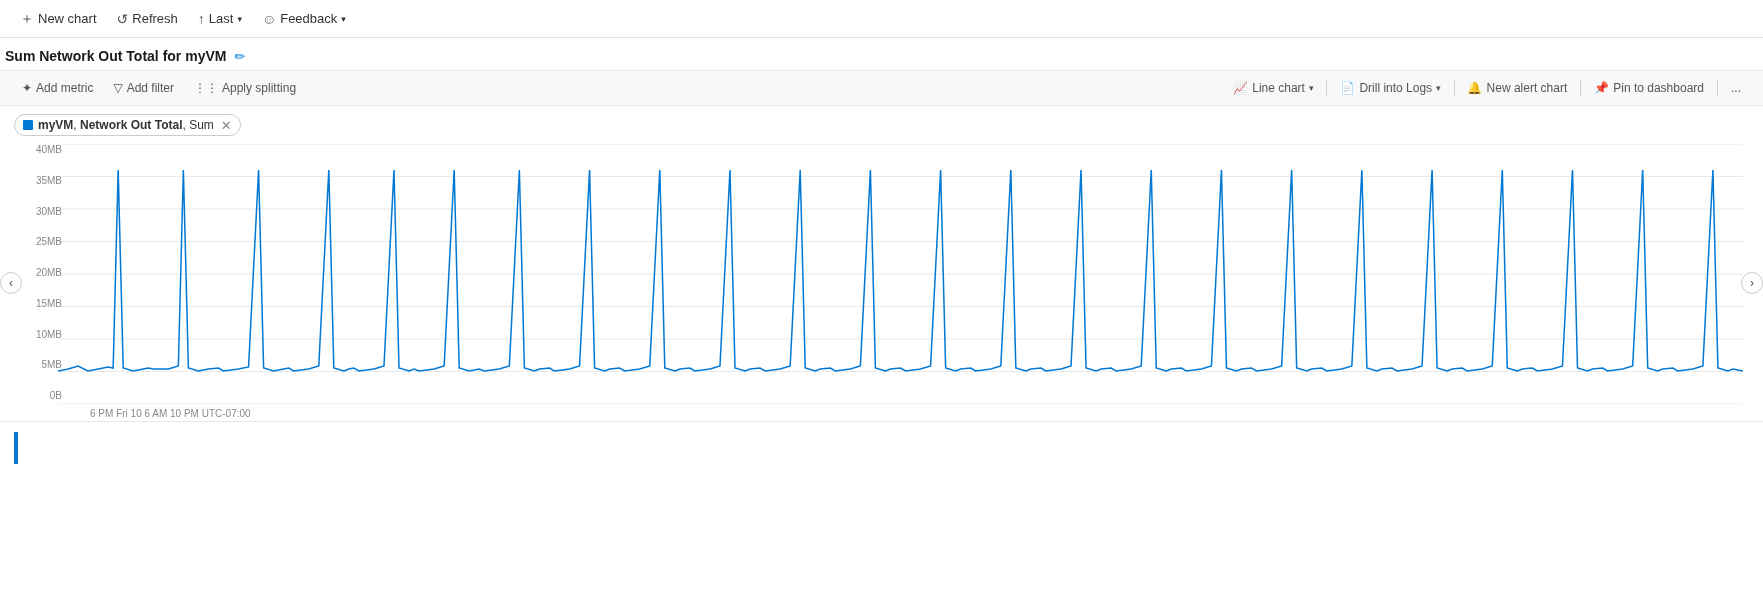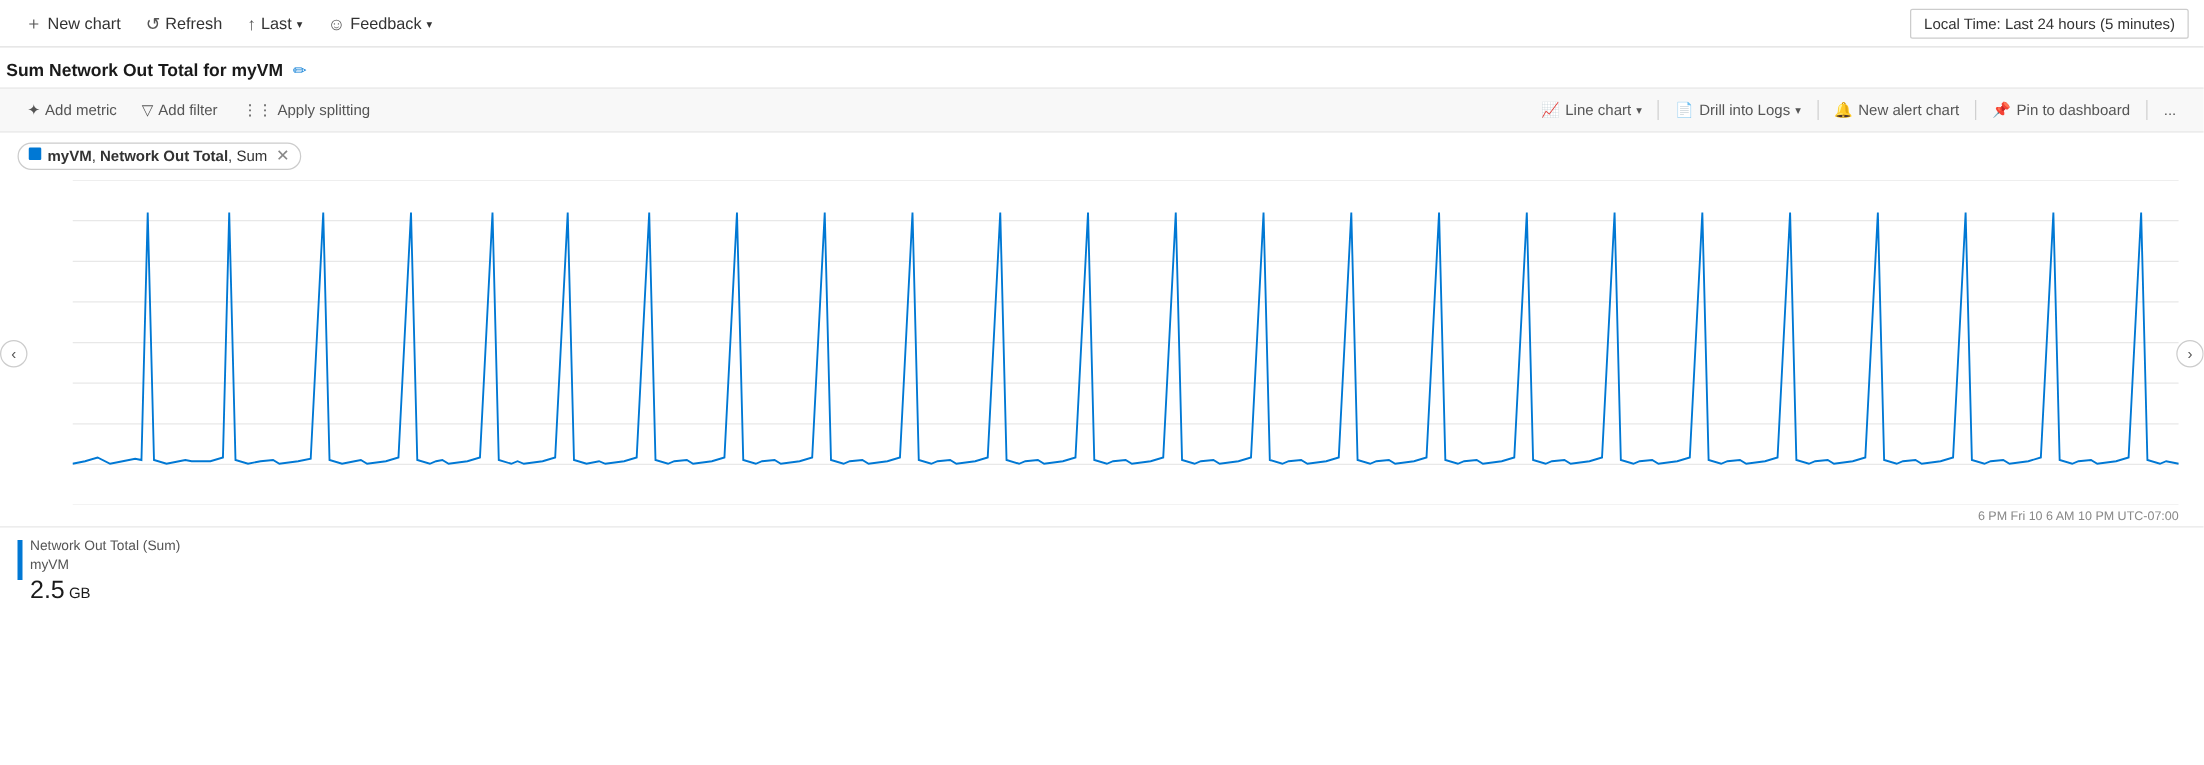--- a/index.html
+++ b/index.html
@@ -49,21 +49,21 @@
     }
     .metric-btn .btn-icon { font-size: 12px; }
     .metric-btn-separator { width: 1px; height: 16px; background: #d0d0d0; margin: 0 3px; }
 
     
     .metric-pills-area {
       padding: 8px 14px;
       display: flex; align-items: center; gap: 6px;
     }
     .metric-pill {
-      display: flex; align-items: flex-start; gap: 5px;
+      display: flex; align-items: center; gap: 5px;
       border: 1px solid #ccc; border-radius: 12px; padding: 3px 8px;
       font-size: 12px; background: #fff;
     }
     .metric-pill-square {
       width: 10px; height: 10px; background: #0078d4; border-radius: 1px; flex-shrink: 0;
     }
     .metric-pill-close {
       cursor: pointer; color: #888; font-size: 13px; line-height: 1;
       margin-left: 2px;
     }
@@ -116,25 +116,20 @@
     </button>
     <button class="toolbar-btn">
       <span class="icon">↑</span>
       <span>Last</span>
       <span class="dropdown-arrow">▾</span>
     </button>
     <button class="toolbar-btn">
       <span class="icon">☺</span>
       <span>Feedback</span>
       <span class="dropdown-arrow">▾</span>
-    </button>
-  </div>
-  <div class="top-toolbar-right">
-    <button class="time-range-btn">
-      <span>Local Time: Last 24 hours (5 minutes)</span>
     </button>
   </div>
 </div>
 
 <div class="chart-title-area">
   <span class="chart-title">Sum Network Out Total for myVM</span>
   <span class="edit-icon">✏</span>
 </div>
 
 <div class="metric-toolbar">
@@ -192,20 +187,31 @@
     <span class="metric-pill-close">✕</span>
   </div>
 </div>
 
 <div class="chart-wrapper">
   <button class="side-arrow side-arrow-left">‹</button>
   <button class="side-arrow side-arrow-right">›</button>
 
   <div style="position:relative; padding-left: 42px; padding-right: 4px;">
 
+    <div style="position:absolute; left:14px; top:0; bottom:20px; width:32px; display:flex; flex-direction:column; justify-content:space-between; font-size:10px; color:#888; align-items:flex-end;">
+      <span>40MB</span>
+      <span>35MB</span>
+      <span>30MB</span>
+      <span>25MB</span>
+      <span>20MB</span>
+      <span>15MB</span>
+      <span>10MB</span>
+      <span>5MB</span>
+      <span>0B</span>
+    </div>
 
     <svg viewBox="0 0 1680 260" preserveAspectRatio="none" style="width:100%; height:260px; display:block;">
 
       <line x1="0" y1="0" x2="1680" y2="0" stroke="#e8e8e8" stroke-width="1"></line>
       <line x1="0" y1="32.5" x2="1680" y2="32.5" stroke="#e8e8e8" stroke-width="1"></line>
       <line x1="0" y1="65" x2="1680" y2="65" stroke="#e8e8e8" stroke-width="1"></line>
       <line x1="0" y1="97.5" x2="1680" y2="97.5" stroke="#e8e8e8" stroke-width="1"></line>
       <line x1="0" y1="130" x2="1680" y2="130" stroke="#e8e8e8" stroke-width="1"></line>
       <line x1="0" y1="162.5" x2="1680" y2="162.5" stroke="#e8e8e8" stroke-width="1"></line>
       <line x1="0" y1="195" x2="1680" y2="195" stroke="#e8e8e8" stroke-width="1"></line>
@@ -233,39 +239,31 @@
           1210,225 1220,222 1230,26 1235,224 1245,227 1250,225 1260,224 1265,227
           1280,225 1290,222 1300,26 1305,224 1315,227 1320,225 1330,224 1335,227
           1350,225 1360,222 1370,26 1375,224 1385,227 1390,225 1400,224 1405,227
           1420,225 1430,222 1440,26 1445,224 1455,227 1460,225 1470,224 1475,227
           1490,225 1500,222 1510,26 1515,224 1525,227 1530,225 1540,224 1545,227
           1560,225 1570,222 1580,26 1585,224 1595,227 1600,225 1610,224 1615,227
           1630,225 1640,222 1650,26 1655,224 1665,227 1670,225 1680,227
         "></polyline>
     </svg>
 
-    <div style="display:flex; justify-content:flex-end; font-size:10px; color:#888; padding: 2px 0; margin-top:2px;margin-left:32px;">
+    <div style="display:flex; justify-content:flex-start; font-size:10px; color:#888; padding: 2px 0; margin-top:2px;margin-left:32px;">
       <span>6 PM</span>
       <span>&nbsp;</span>
       <span>Fri 10</span>
       <span>&nbsp;</span>
       <span>6 AM</span>
       <span>&nbsp;</span>
       <span>10 PM</span>
       <span>&nbsp;</span>
       <span>UTC-07:00</span>
     </div>
   </div>
 </div>
 
 <div class="legend-area">
   <div class="legend-item">
     <div class="legend-color-bar"></div>
-    <div>
-      <div class="legend-text">Network Out Total (Sum)</div>
-      <div class="legend-text">myVM</div>
-      <div>
-        <span class="legend-value">2.5</span>
-        <span class="legend-value-unit">GB</span>
-      </div>
-    </div>
   </div>
 </div>
 
 </body></html>

